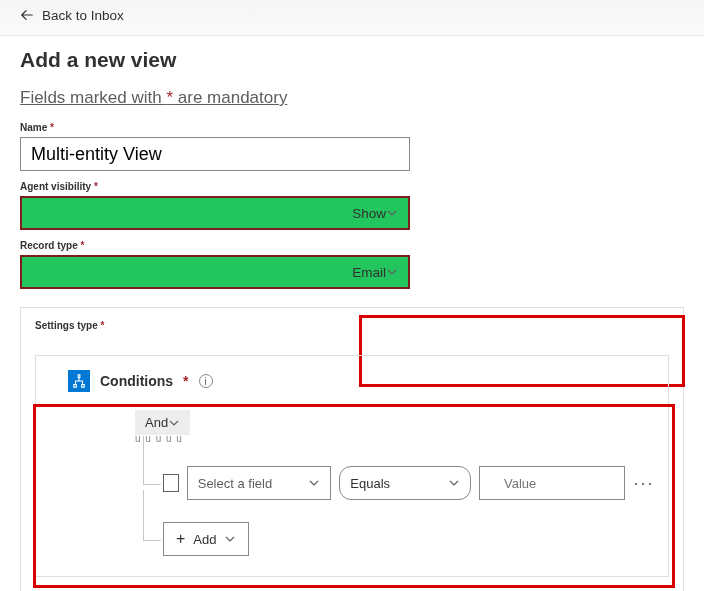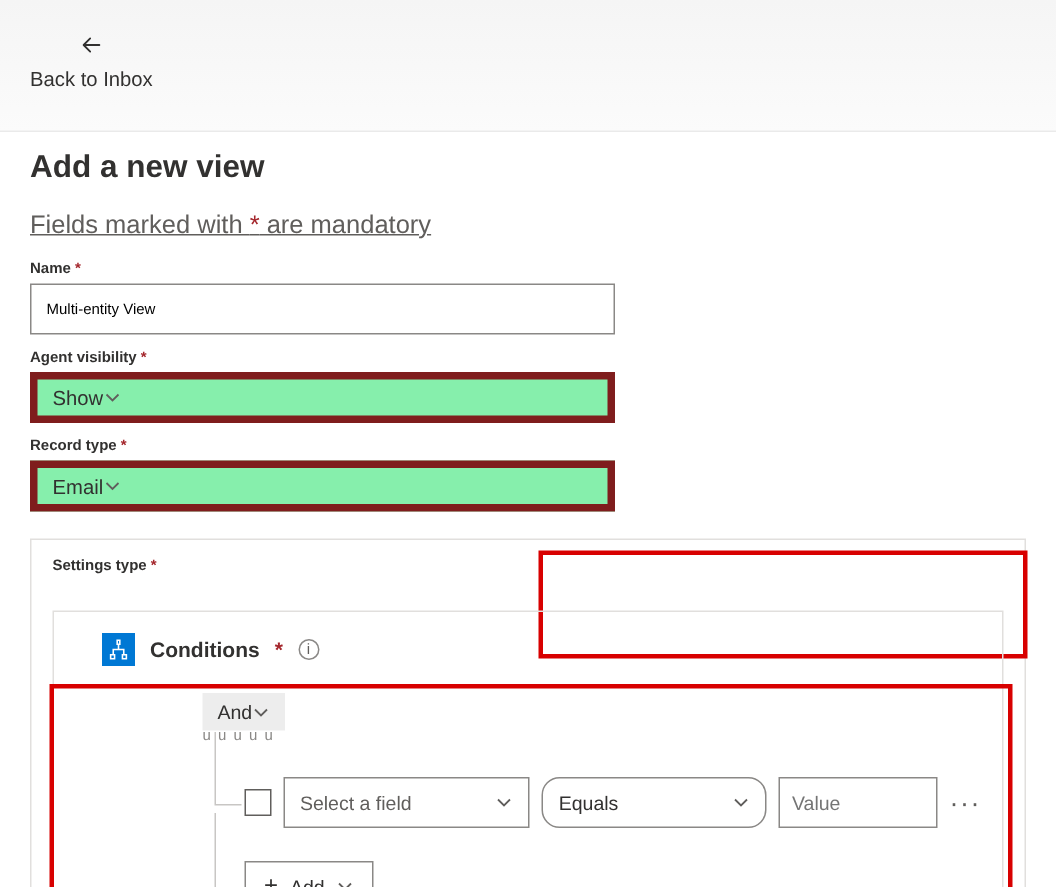--- a/index.html
+++ b/index.html
@@ -1,27 +1,27 @@
 <!DOCTYPE html>
 <html><head>
 <meta charset="utf-8">
 <style>
   * { box-sizing: border-box; font-family: "Segoe UI", Arial, sans-serif; }
   body { margin: 0; background: #fff; color: #323130; width: 704px; }
   .topbar { background: linear-gradient(#f5f5f5,#fbfbfb); border-bottom:1px solid #eaeaea; padding: 0 0 4px 0; }
-  .back-link { display:inline-flex; align-items:center; gap:8px; padding: 23px 20px; color:#323130; font-size:13.5px; cursor:pointer;flex-direction:column; }
+  .back-link { display:inline-flex; gap:8px; padding: 8px 20px; color:#323130; font-size:13.5px; cursor:pointer; }
   .back-link svg { width:14px; height:14px; }
   .container { padding: 0 20px 20px 20px; }
   h1 { font-size:21px; font-weight:600; margin:12px 0 2px 0; }
   .subtitle { font-size:17px; color:#605e5c; margin:16px 0 14px 0;text-decoration:underline; }
   .req { color:#a4262c; }
   .field-label { font-size:10px; font-weight:700; margin: 10px 0 4px 0; }
-  .text-input { width: 390px; height:34px; border:1px solid #8a8886; padding:0 10px; font-size:10px; }
+  .text-input { width: 390px; height:34px; border:1px solid #8a8886; padding:0 10px; font-size:18px; }
   .select-wrap { position:relative; width:390px; }
-  .select-box { width:100%; height:34px; border:5px solid #7f1d1d; padding:0 10px; font-size:13.5px; display:flex; align-items:center; justify-content:flex-start; cursor:pointer; background:#86efac; }
+  .select-box { width:100%; height:34px; border:2px solid #7f1d1d; padding:0 10px; font-size:13.5px; display:flex; align-items:center; justify-content:flex-end; cursor:pointer; background:#22c55e; }
   .chev { width:12px; height:12px; }
   .panel { border:1px solid #e1dfdd; margin-top:18px; padding: 12px 14px 18px 14px; }
   .radio-row { display:flex; gap:10px; margin-top:6px; }
   .radio-card { flex:1; border:1px solid #8a8886; padding:10px 14px 14px 14px; position:relative; cursor:pointer; background:#fff; }
   .radio-card.selected { border:2px solid #0078d4; padding:9px 13px 13px 13px; }
   .radio-title { font-size:14px; font-weight:600; margin-bottom:4px; }
   .radio-desc { font-size:12.5px; color:#605e5c; }
   .radio-dot { position:absolute; right:12px; top:12px; width:18px; height:18px; border:1.5px solid #605e5c; border-radius:50%; display:flex; align-items:center; justify-content:center; }
   .radio-dot.on { border-color:#0078d4; }
   .radio-dot.on::after { content:""; width:9px; height:9px; background:#0078d4; border-radius:50%; }
@@ -34,21 +34,21 @@
   .tree { margin: 18px 0 0 85px; position:relative; }
   .and-chip { display:inline-flex; align-items:center; gap:0; background:#ededed; padding:5px 10px; font-size:13px; cursor:pointer; }
   .clamp { font-size:10px; letter-spacing:1px; color:#8a8886; margin-top:-2px; }
   .row { display:flex; align-items:center; gap:8px; margin-top:22px; margin-left:28px; position:relative; }
   .row::before { content:""; position:absolute; left:-20px; top:-30px; width:1px; height:48px; background:#c8c6c4; }
   .row::after { content:""; position:absolute; left:-20px; top:18px; width:18px; height:1px; background:#c8c6c4; }
   .chk { width:18px; height:18px; border:1.5px solid #605e5c; background:#fff; cursor:pointer; }
   .dd { height:34px; border:1px solid #8a8886; padding:0 10px; font-size:13px; display:flex; align-items:center; justify-content:space-between; background:#fff; cursor:pointer; color:#605e5c; }
   .dd.field { width:165px; }
   .dd.op { width:150px; color:#323130;border-radius:12px; }
-  .val-input { width:106px; height:34px; border:1px solid #8a8886; padding:0 8px; font-size:13px; }
+  .val-input { width:146px; height:34px; border:1px solid #8a8886; padding:0 24px; font-size:13px; }
   .dots { font-size:18px; color:#605e5c; cursor:pointer; letter-spacing:1px; line-height:10px; }
   .add-row { margin-top:22px; margin-left:28px; position:relative; }
   .add-row::before { content:""; position:absolute; left:-20px; top:-32px; width:1px; height:50px; background:#c8c6c4; }
   .add-row::after { content:""; position:absolute; left:-20px; top:18px; width:18px; height:1px; background:#c8c6c4; }
   .add-btn { display:inline-flex; align-items:center; gap:8px; height:34px; border:1px solid #8a8886; padding:0 12px; font-size:13px; background:#fff; cursor:pointer; }
   .plus { font-size:16px; font-weight:300; }
   .annot-wrap { position:relative; }
 </style>
 </head>
 <body>

